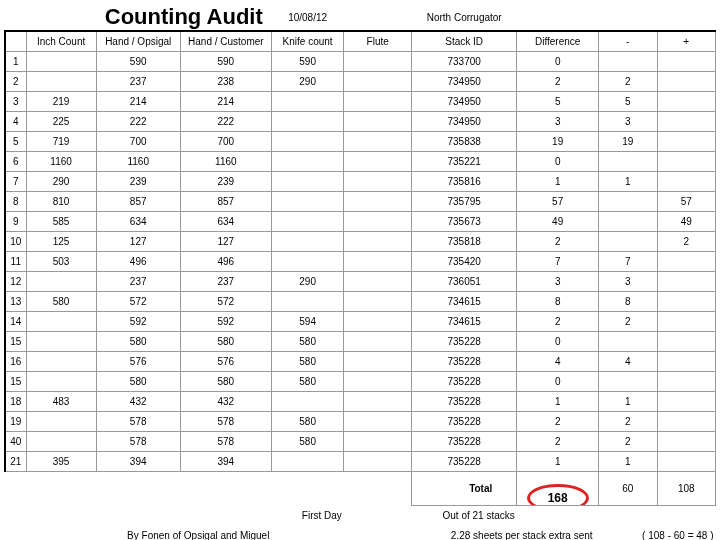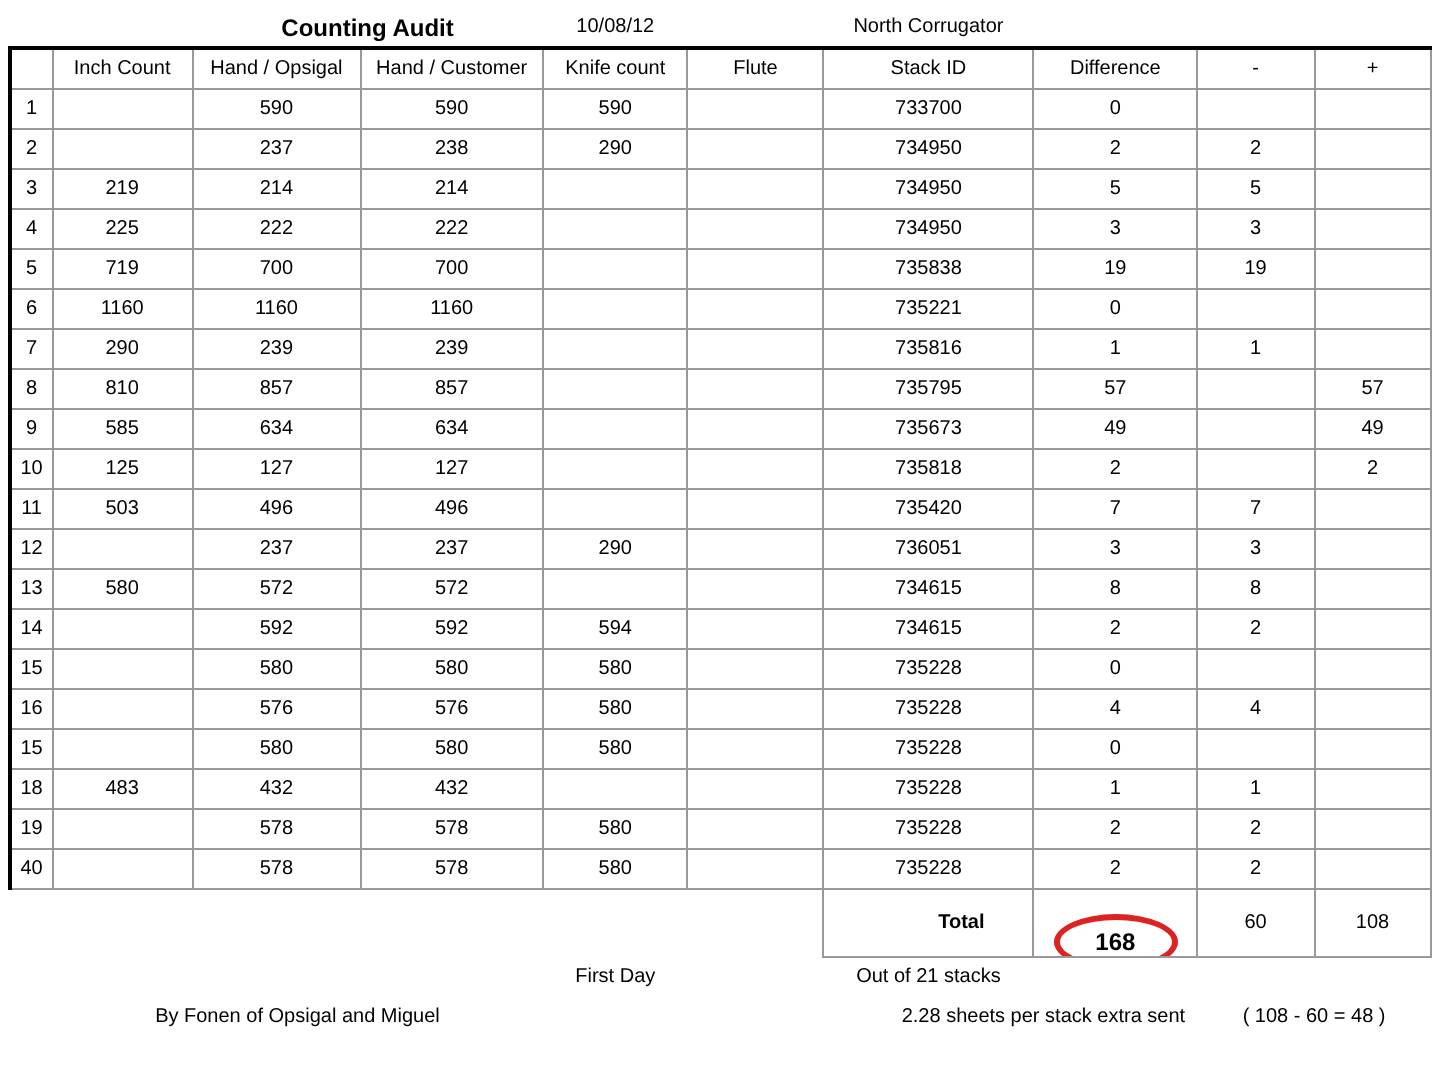--- a/index.html
+++ b/index.html
@@ -25,28 +25,28 @@
     text-align: center;
     font-size: 10px;
     vertical-align: middle;
     white-space: nowrap;
     overflow: hidden;
   }
   .border-thick-top { border-top: 2px solid #000; }
   .border-thick-left { border-left: 2px solid #000; }
   .title-cell {
     font-weight: bold;
-    font-size: 12px;
+    font-size: 22px;
     border: none;
   }
   .noborder { border: none; }
   .header-cell { font-size: 10px; margin-top: 36px; }
   .total-label { font-weight: bold; text-align: right; padding-right: 24px; }
   .total-val { font-weight: bold; font-size: 12px; }
-  .footer-row td { border: none; text-align: center; font-size: 10px; }
+  .footer-row td { border: none; text-align: right; font-size: 10px; }
   .footer-right { text-align: right !important; padding-right: 6px; }
   .circle-wrap { position: relative; display: inline-block; margin-top: 19px; }
   .red-ellipse {
     position: absolute;
     border: 3px solid #d22;
     border-radius: 50%;
     width: 62px;
     height: 28px;
     left: 50%;
     top: 50%;
@@ -338,20 +338,32 @@
         <td>578</td>
         <td>578</td>
         <td>580</td>
         <td></td>
         <td>735228</td>
         <td>2</td>
         <td>2</td>
         <td></td>
       </tr>
       <tr>
+        <td class="border-thick-left">21</td>
+        <td>395</td>
+        <td>394</td>
+        <td>394</td>
+        <td></td>
+        <td></td>
+        <td>735228</td>
+        <td>1</td>
+        <td>1</td>
+        <td></td>
+      </tr>
+      <tr>
         <td class="noborder"></td>
         <td class="noborder"></td>
         <td class="noborder"></td>
         <td class="noborder"></td>
         <td class="noborder"></td>
         <td class="noborder"></td>
         <td class="total-label">Total</td>
         <td class="total-val"><span class="circle-wrap">168<span class="red-ellipse"></span></span></td>
         <td>60</td>
         <td>108</td>

